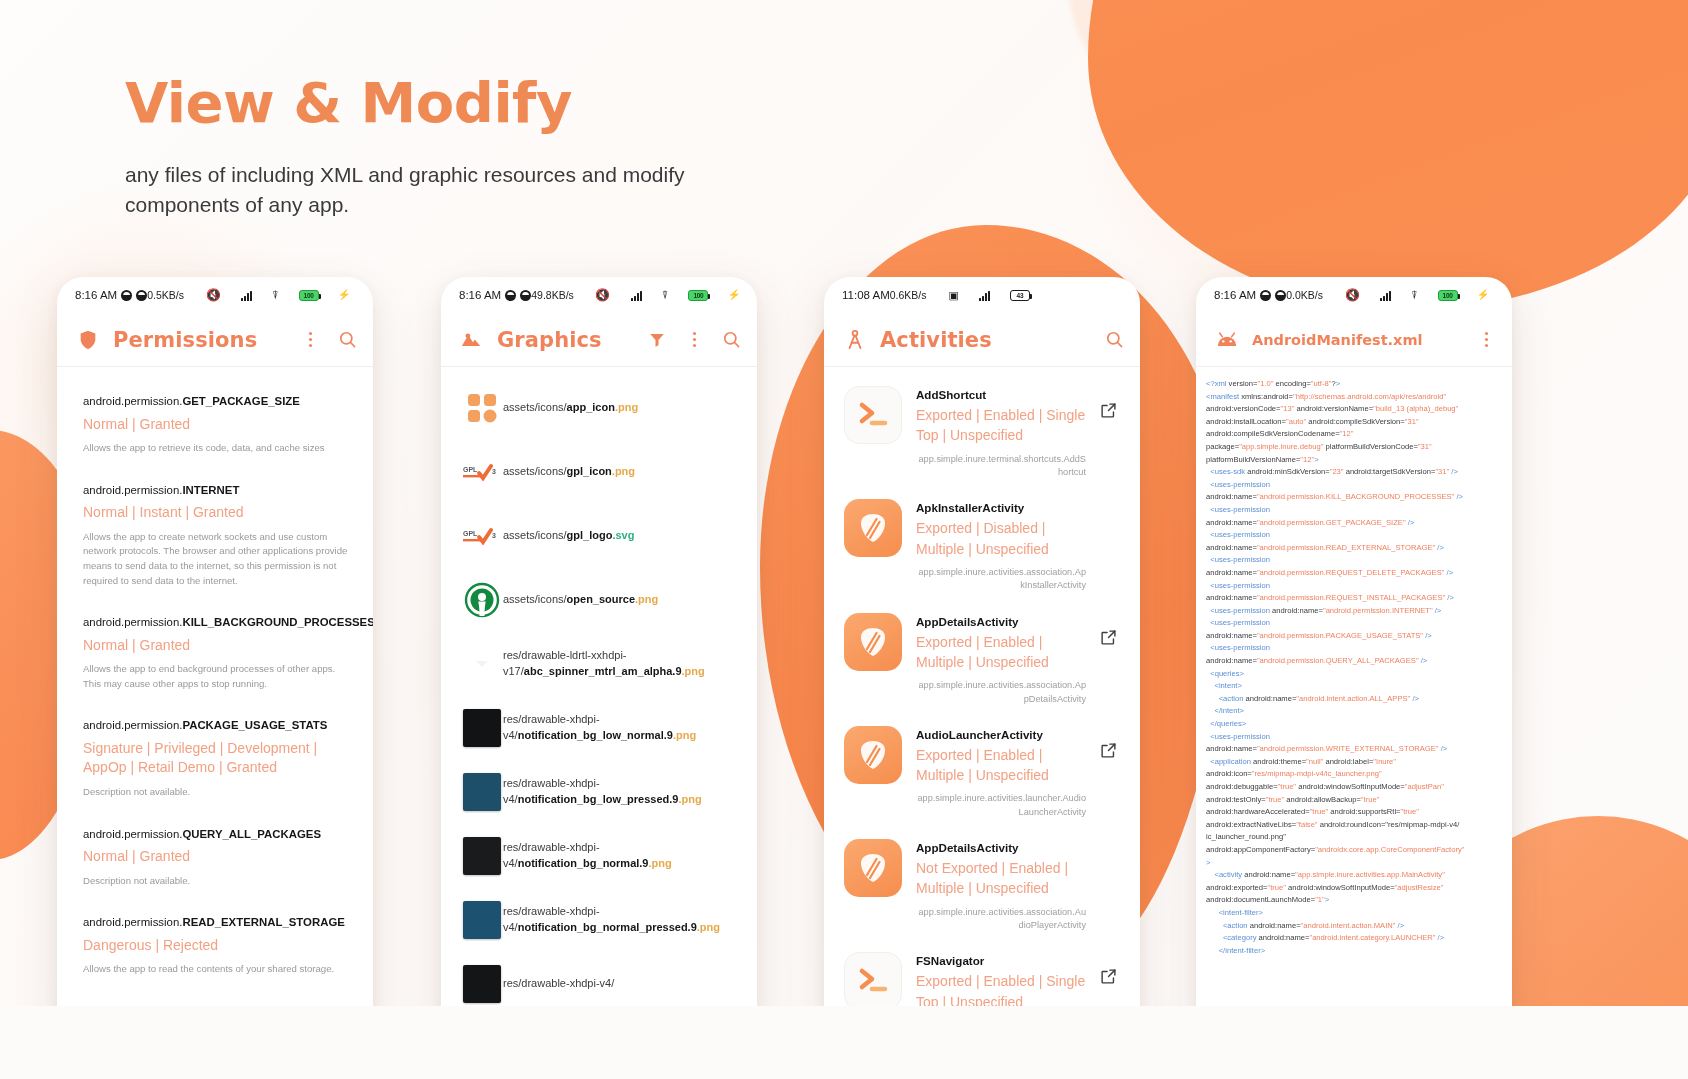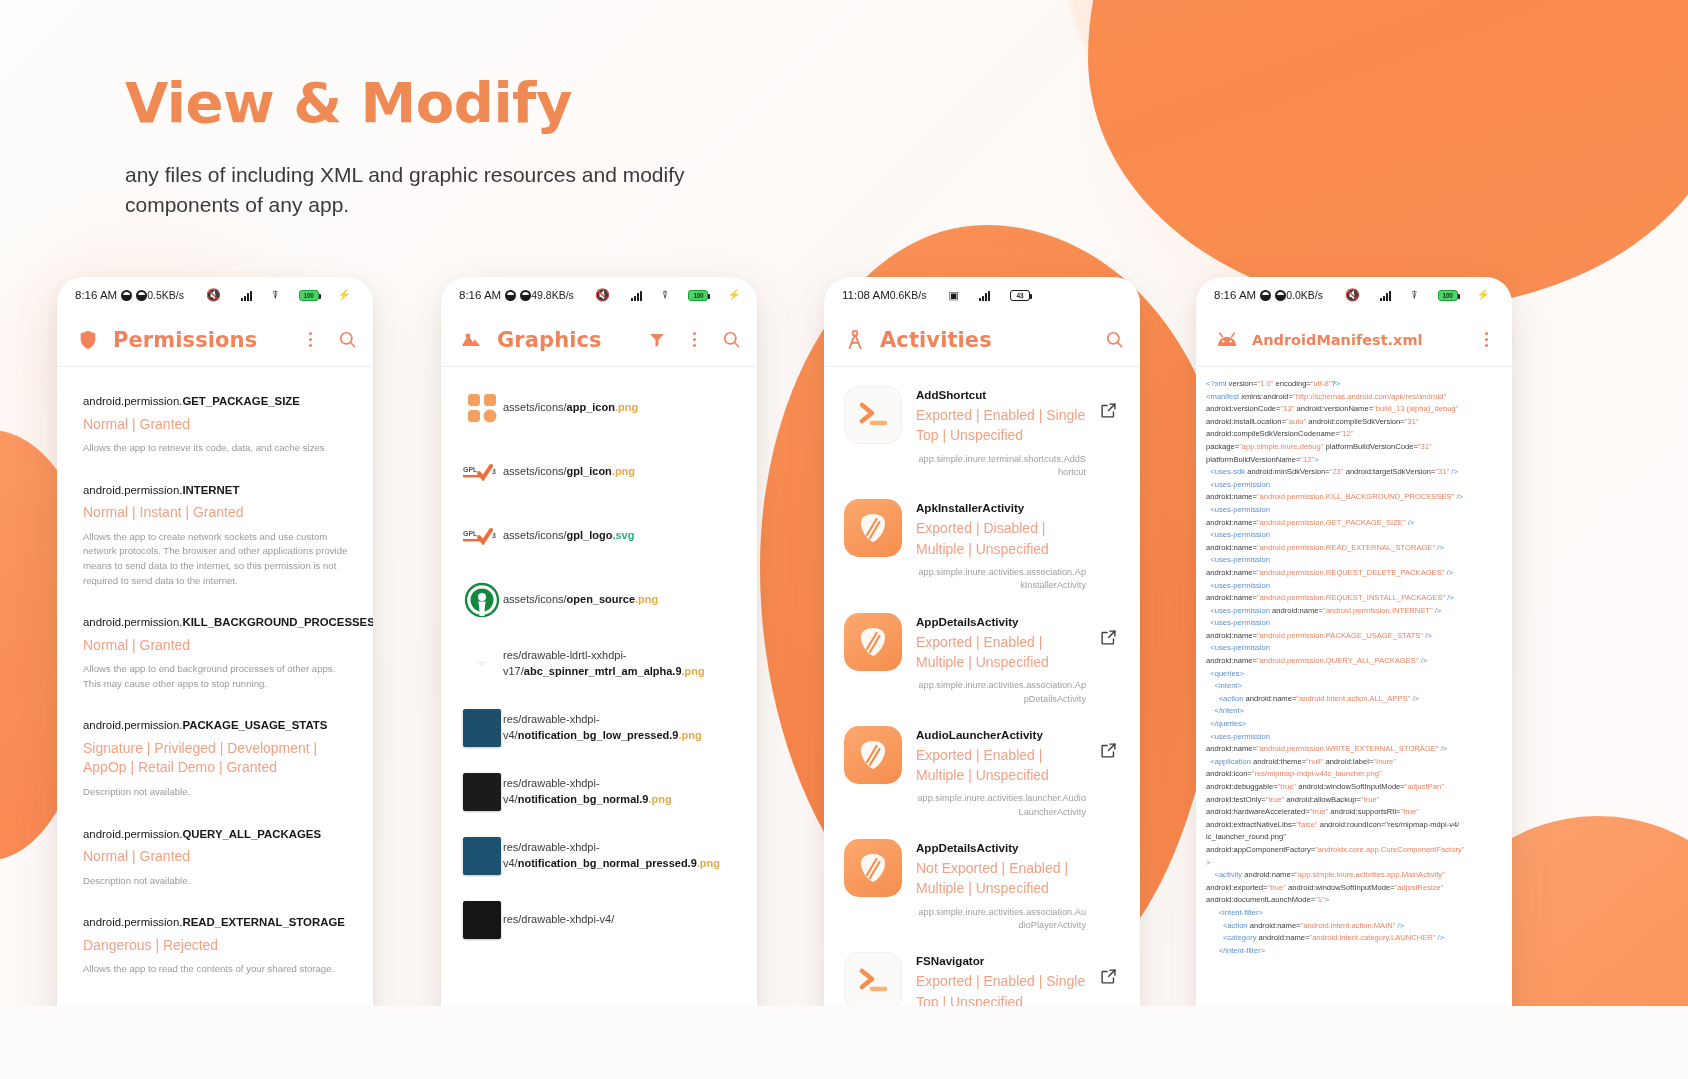--- a/index.html
+++ b/index.html
@@ -386,20 +386,26 @@
             </div>
             <div class="gfx-label"><span class="dir">assets/icons/</span><span class="base">open_source</span><span class="ext-png">.png</span></div>
           </div>
           <div class="gfx-item">
             <div class="gfx-thumb">
               <svg width="28" height="16" viewBox="0 0 28 16">
                 <path d="M8 5l6 6 6-6z" fill="#f3f3f3"></path>
               </svg>
             </div>
             <div class="gfx-label"><span class="dir">res/drawable-ldrtl-xxhdpi-v17/</span><span class="base">abc_spinner_mtrl_am_alpha.9</span><span class="ext-png">.png</span></div>
+          </div>
+          <div class="gfx-item">
+            <div class="gfx-thumb">
+              <div class="swatch" style="background:#121315"></div>
+            </div>
+            <div class="gfx-label"><span class="dir">res/drawable-xhdpi-v4/</span><span class="base">notification_bg_low_normal.9</span><span class="ext-png">.png</span></div>
           </div>
           <div class="gfx-item">
             <div class="gfx-thumb">
               <div class="swatch" style="background:#1d4f6b"></div>
             </div>
             <div class="gfx-label"><span class="dir">res/drawable-xhdpi-v4/</span><span class="base">notification_bg_low_pressed.9</span><span class="ext-png">.png</span></div>
           </div>
           <div class="gfx-item">
             <div class="gfx-thumb">
               <div class="swatch" style="background:#1a1b1d"></div>

